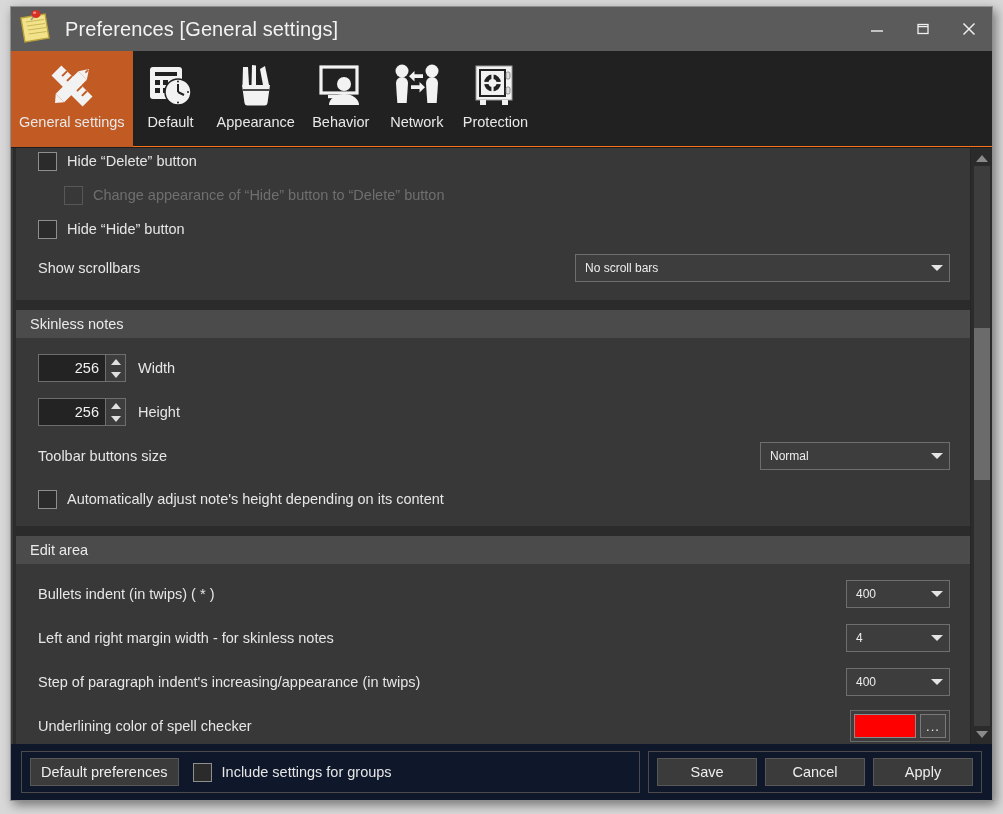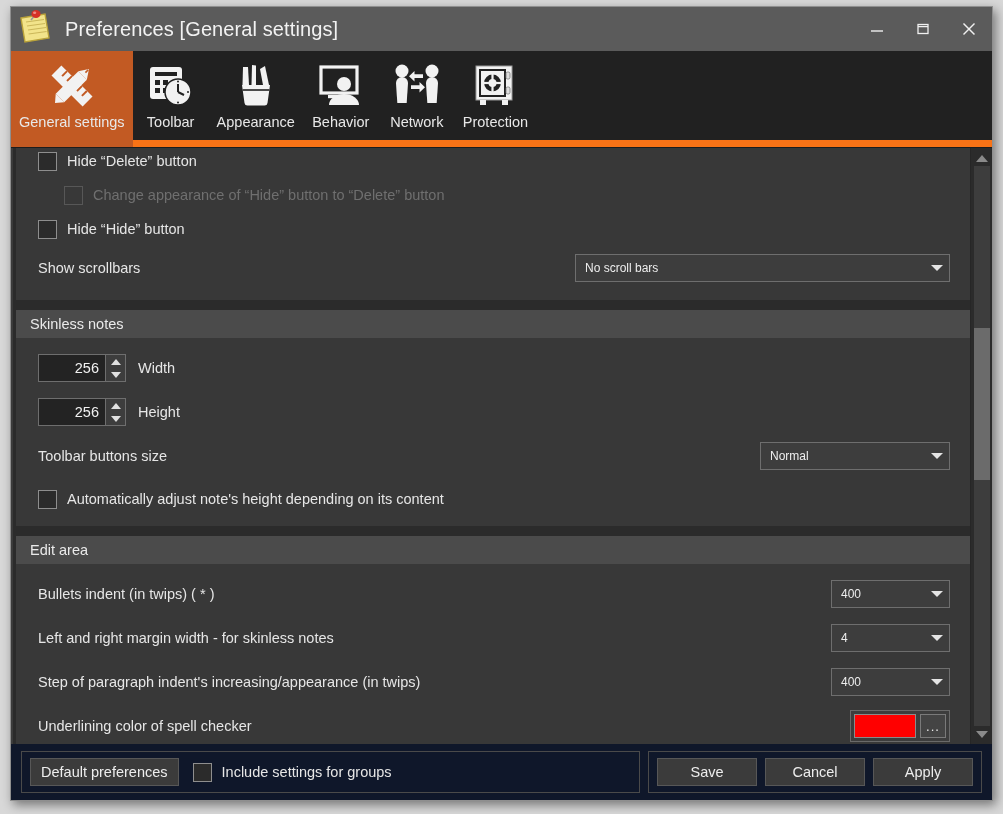--- a/index.html
+++ b/index.html
@@ -48,21 +48,21 @@
     display: flex; align-items: center; justify-content: center;
     color: #f0f0f0;
   }
 
   
   .toolbar {
     height: 96px;
     background: #212121;
     display: flex; align-items: flex-start;
     flex: none;
-    border-bottom: 7px solid #f97316;
+    border-bottom: 1px solid #f97316;
   }
   .tab {
     min-width: 62px;
     height: 96px;
     padding: 6px 8px 4px 8px;
     display: flex; flex-direction: column;
     align-items: center; justify-content: flex-start;
     color: #e8e8e8;
     font-size: 14.5px;
   }
@@ -143,21 +143,21 @@
   .combo .val { flex: 1 1 auto; white-space: nowrap; overflow: hidden; }
   .caret {
     width: 0; height: 0;
     border-left: 6px solid transparent;
     border-right: 6px solid transparent;
     border-top: 6px solid #e4e4e4;
     margin-left: 8px; flex: none;
   }
   .combo.w375 { width: 375px; }
   .combo.w190 { width: 190px; }
-  .combo.w100 { width: 119px; }
+  .combo.w100 { width: 104px; }
 
   
   .spin {
     display: flex; align-items: stretch;
     width: 88px; height: 28px;
     border: 1px solid #6e6e6e;
     background: #232323;
     margin-right: 12px; flex: none;
   }
   .spin input {
@@ -322,21 +322,21 @@
           <rect x="9" y="27" width="5" height="5" fill="#212121"></rect>
           <rect x="17" y="27" width="5" height="5" fill="#212121"></rect>
           <circle cx="32" cy="31" r="13" fill="#f2f2f2" stroke="#212121" stroke-width="1.5"></circle>
           <line x1="32" y1="31" x2="32" y2="23" stroke="#212121" stroke-width="2"></line>
           <line x1="32" y1="31" x2="38" y2="34" stroke="#212121" stroke-width="2"></line>
           <circle cx="32" cy="20.5" r="1" fill="#212121"></circle>
           <circle cx="42" cy="31" r="1" fill="#212121"></circle>
           <circle cx="32" cy="41.5" r="1" fill="#212121"></circle>
         </svg>
       </div>
-      <div class="lbl">Toolbar</div>
+      <div class="lbl">Default</div>
     </div>
 
     <div class="tab">
       <div class="ico">
         <svg width="50" height="50" viewBox="0 0 50 50">
           <g fill="#f2f2f2">
             <polygon points="12,6 17,6 18,24 11.5,24"></polygon>
             <polygon points="21,4 25,4.6 25,24 20.5,24"></polygon>
             <polygon points="29,8 34,5 38,24 32,24"></polygon>
           </g>

